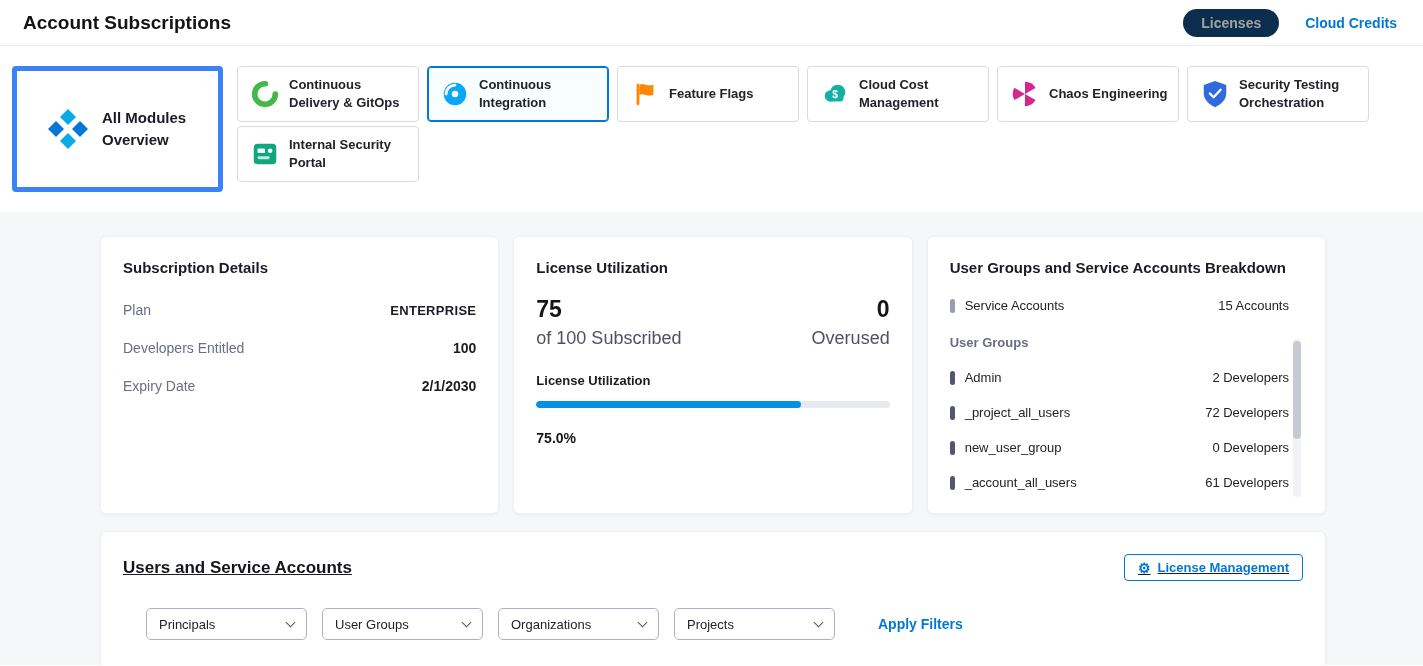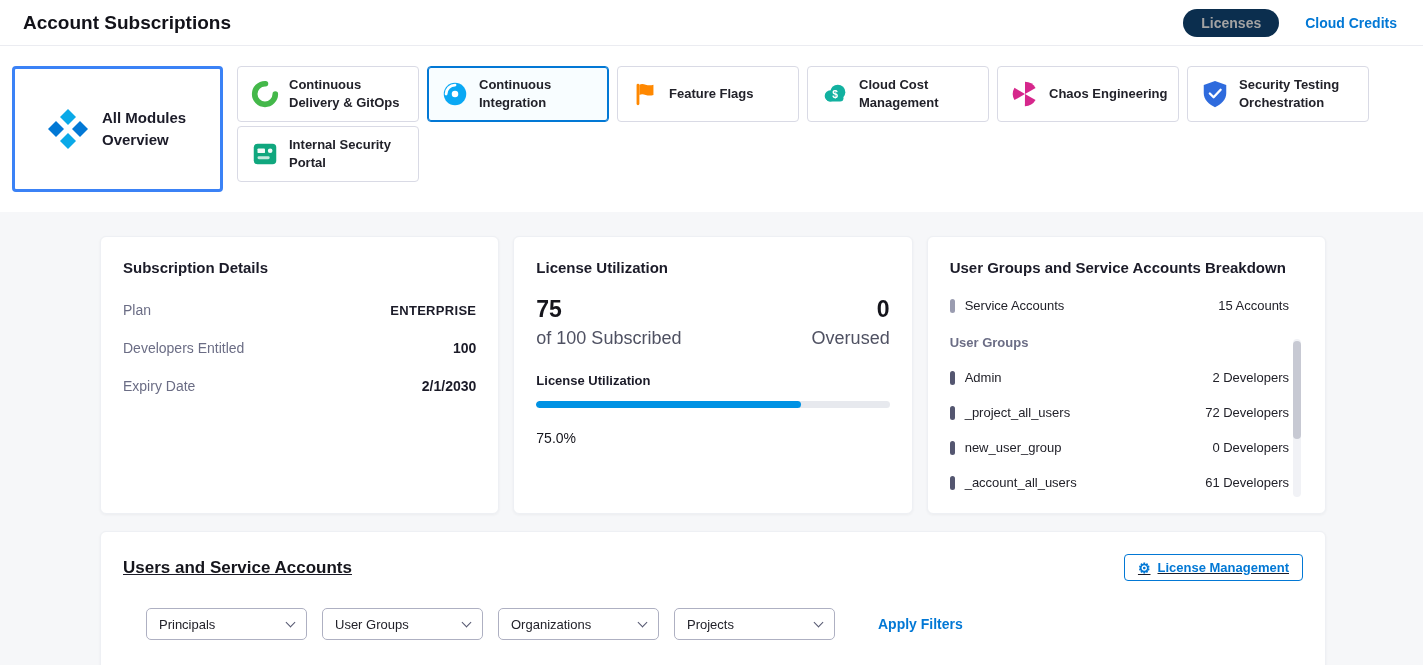--- a/index.html
+++ b/index.html
@@ -11,21 +11,21 @@
     padding:0 26px 0 23px; background:#fff; border-bottom:1px solid #ebecf1; }
   .page-title { font-size:19px; font-weight:700; color:#121219; }
   .header-right { display:flex; align-items:center; gap:26px; }
   .pill-btn { background:#0b2e4e; color:#a3a3a3; border:none; border-radius:16px;
     font-size:14px; font-weight:700; padding:6px 18px; cursor:pointer;
     font-family:"Liberation Sans", sans-serif; }
   .text-link { color:#0278d5; font-size:14px; font-weight:700; text-decoration:none; cursor:pointer; }
 
   
   .modules { display:flex; gap:14px; padding:20px 12px; background:#fff; align-items:flex-start; }
-  .overview-card { width:211px; height:126px; border:3px solid #3b82f6; border-radius:4px;
+  .overview-card { width:211px; height:126px; border:5px solid #3b82f6; border-radius:4px;
     background:#fff; display:flex; align-items:center; justify-content:center; gap:11px; cursor:pointer; }
   .overview-label { font-size:15px; font-weight:700; width:88px; line-height:1.45; color:#1b1b28; }
   .module-grid { display:flex; flex-wrap:wrap; gap:4px 8px; width:1150px; }
   .mod-card { width:182px; height:56px; background:#fff; border:1px solid #d9dae5; border-radius:4px;
     display:flex; align-items:center; gap:9px; padding-left:12px; cursor:pointer; }
   .mod-card.selected { border:1px solid #0278d5; box-shadow:0 0 0 1px #0278d5 inset; background:#f8fdff; }
   .mod-label { font-size:13px; font-weight:600; color:#22222a; line-height:1.35; padding-right:6px; }
   .mod-icon { flex:0 0 auto; }
 
   
@@ -44,21 +44,21 @@
   .sub-row:first-child .sub-value { font-weight:700; font-size:13px; letter-spacing:.3px; }
 
   
   .util-top { display:flex; justify-content:space-between; margin-top:20px; }
   .util-big { font-size:23px; font-weight:700; color:#15151c; }
   .util-sub { font-size:18px; color:#4f5162; margin-top:5px;text-align:right; }
   .util-right { text-align:right; }
   .bar-label { font-size:13px; font-weight:700; margin-top:24px; color:#1b1b28; }
   .bar-track { height:7px; border-radius:4px; background:#e7e9ee; margin-top:13px; overflow:hidden; }
   .bar-fill { height:100%; border-radius:4px; background:#0092e4; width:0; }
-  .util-pct { font-size:14px; font-weight:400; margin-top:22px; color:#15151c; }
+  .util-pct { font-size:14px; font-weight:700; margin-top:22px; color:#15151c; }
 
   
   .bd-rows { padding-right:14px; }
   .bd-row { display:flex; align-items:center; margin-top:22px; font-size:13px; }
   .bd-row.group { margin-top:20px; }
   .bar-ico { width:5px; height:14px; border-radius:2.5px; background:#9a9cb0; margin-right:10px; }
   .bar-ico.dark { background:#545670; }
   .bd-name { color:#22222a; }
   .bd-val { margin-left:auto; color:#22222a; }
   .bd-sub-label { font-size:13px; font-weight:700; color:#6b6d85; margin-top:22px; }

